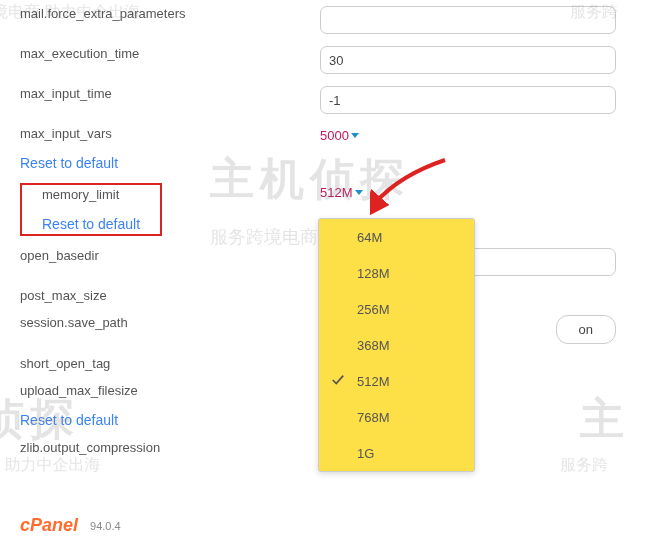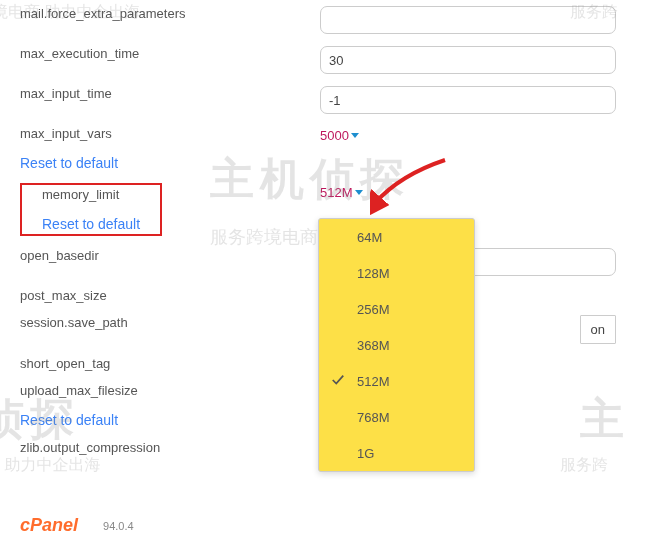--- a/index.html
+++ b/index.html
@@ -14,21 +14,21 @@
     font-size:13px;cursor:pointer}
   .caret{width:0;height:0;border-left:4px solid transparent;
     border-right:4px solid transparent;border-top:5px solid #1d8ecf}
   .hl{border:2px solid #d22;padding:2px 20px;display:inline-block}
   .menu{position:absolute;left:318px;top:218px;width:155px;
     background:#fde047;border:1px solid #ccc;border-radius:3px;
     box-shadow:0 2px 6px rgba(0,0,0,.15);font-size:13px;color:#555}
   .menu .item{display:flex;align-items:center;height:36px;padding:0 14px 0 38px;
     position:relative;cursor:pointer}
   .menu .item .chk{position:absolute;left:12px;top:10px;width:14px;height:14px}
-  .ftr{position:absolute;left:20px;bottom:12px;display:flex;align-items:center;gap:25px}
+  .ftr{position:absolute;left:20px;bottom:12px;display:flex;align-items:center;gap:12px}
   .cpanel-logo{font-weight:bold;font-style:italic;font-size:18px;color:#ff6c2c}
   .ver{font-size:11px;color:#888}
   .arrow{position:absolute;left:370px;top:155px;pointer-events:none}
   .wm{position:absolute;color:#888;opacity:.22;pointer-events:none;white-space:nowrap}
 </style>
 </head>
 <body>
 
 <div class="wm" style="left:-40px;top:2px;font-size:16px">务跨境电商 助力中企出海</div>
 <div class="wm" style="left:570px;top:2px;font-size:16px">服务跨</div>
@@ -88,21 +88,21 @@
 </div>
 
 <div class="row">
   <div class="label-col"><span>post_max_size</span></div>
   <div class="val-col"></div>
 </div>
 
 <div class="row">
   <div class="label-col"><span>session.save_path</span></div>
   <div class="val-col" style="display:flex;justify-content:flex-end">
-    <span style="border:1px solid #ccc;border-radius:1px;padding:6px 10px;font-size:13px">on</span>
+    <span style="border:1px solid #ccc;border-radius:12px;padding:6px 22px;font-size:13px">on</span>
   </div>
 </div>
 
 <div class="row">
   <div class="label-col"><span>short_open_tag</span></div>
   <div class="val-col"></div>
 </div>
 
 <div class="row">
   <div class="label-col">

